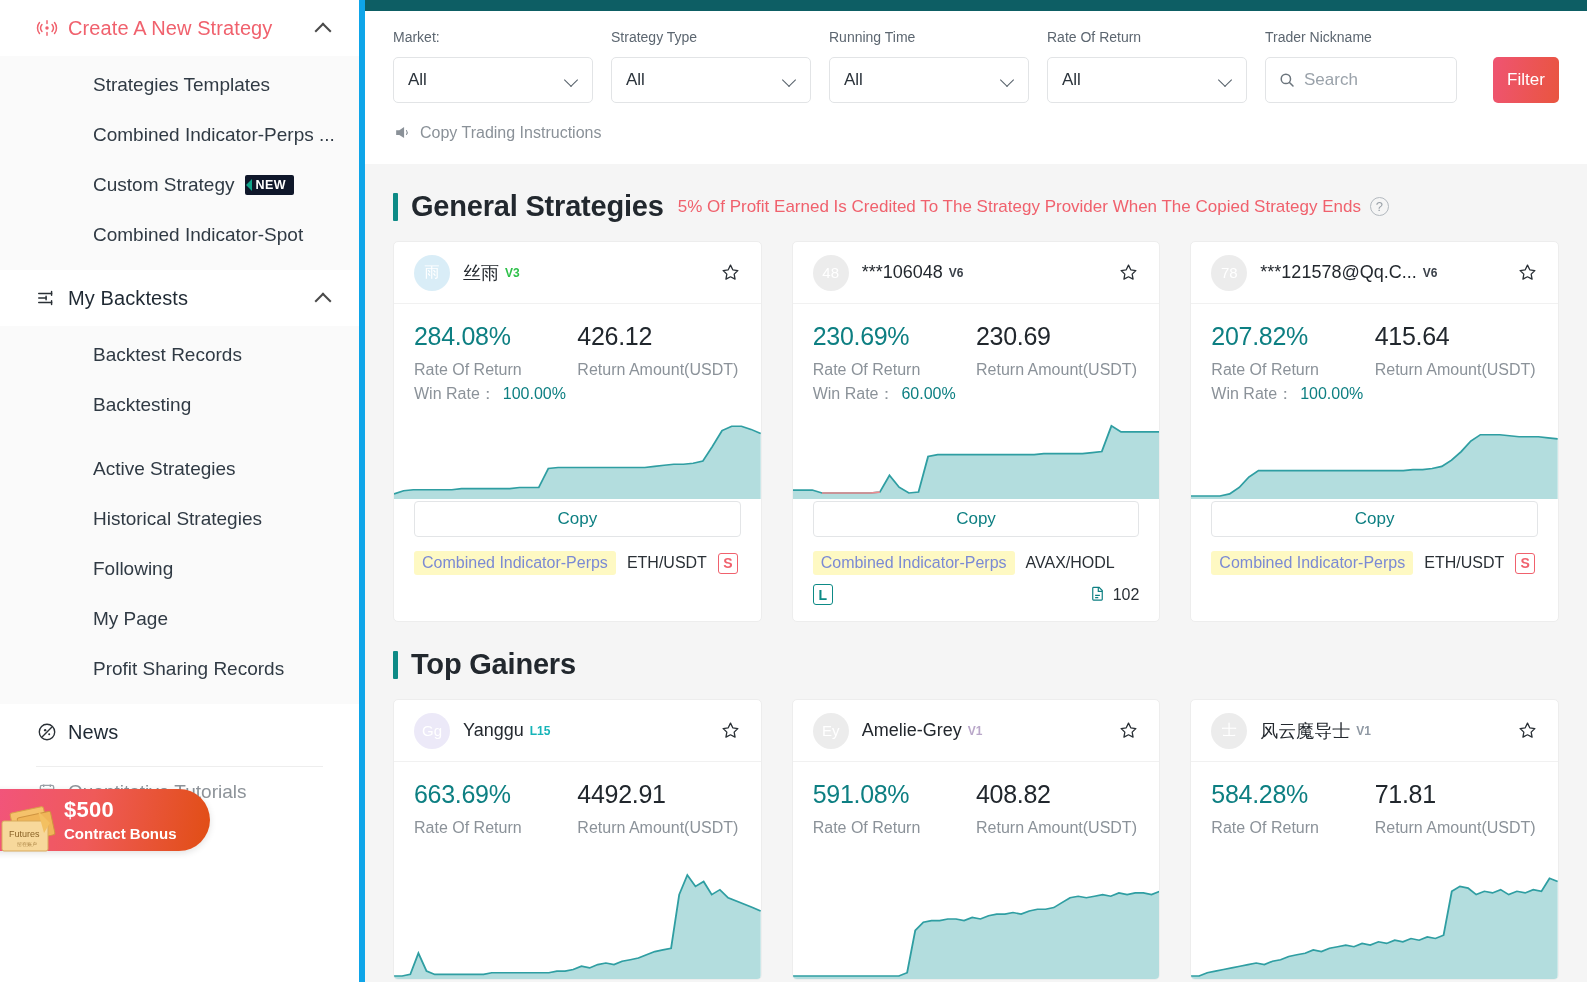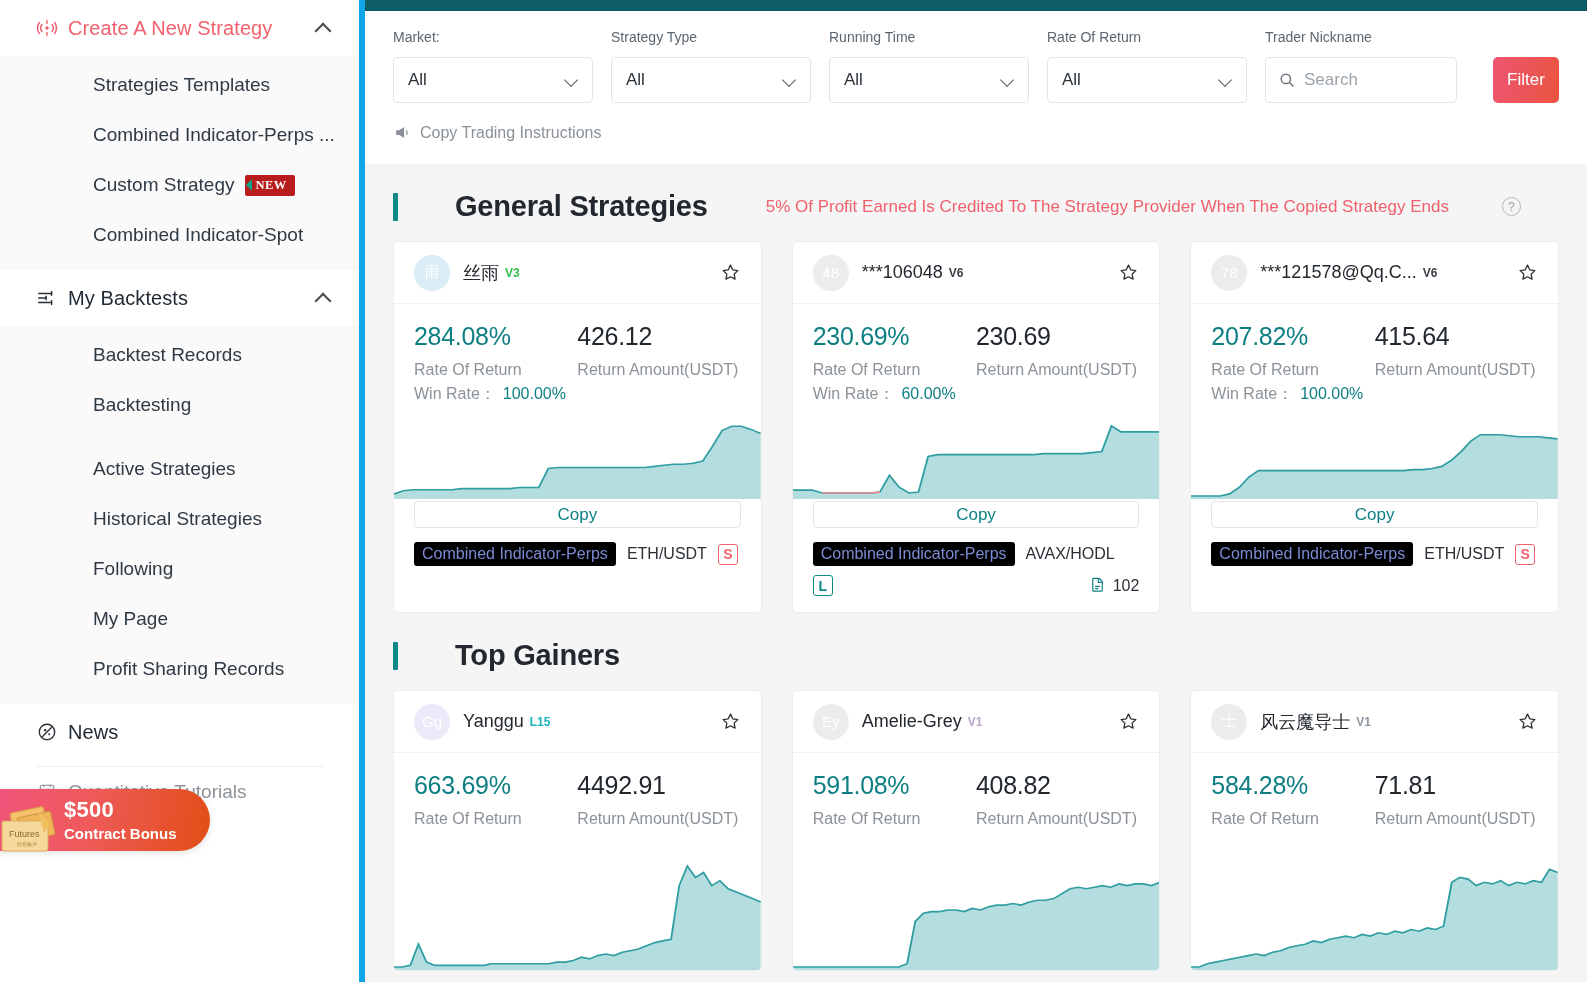--- a/index.html
+++ b/index.html
@@ -52,26 +52,25 @@
     padding: 4px 0 10px 13px;
   }
   .nav-sub-item {
     display: flex; align-items: center;
     height: 50px; padding: 0 20px 0 80px;
     font-size: 19px; color: #303a44;
     cursor: pointer; white-space: nowrap;
   }
   .badge-new {
     display: inline-block; margin-left: 10px;
-    background: #b91c1c; color: #fff;
+    background: #0f172a; color: #fff;
     font-size: 12.5px; font-weight: bold; letter-spacing: .4px;
     padding: 3px 8px 3px 11px;
     border-radius: 2px;
     position: relative;
-    font-family: Liberation Serif, serif;
   }
   .badge-new::before {
     content:""; position: absolute; left:-5px; top: 50%;
     transform: translateY(-50%);
     border: 6px solid transparent; border-right-color: #11a389;
   }
   .news-divider { height: 1px; background: #eeeeee; margin: 6px 36px 0 36px; }
   .tut-head {
     display:flex; align-items:center;
     padding: 14px 20px 6px 36px; font-size: 19px; color:#8d9399;
@@ -150,21 +149,21 @@
     font-family: "Liberation Sans", sans-serif;
   }
   .instr {
     display: flex; align-items: center; margin-top: 20px;
     font-size: 16px; color: #8a9198; cursor: pointer; width: fit-content;
   }
   .spk { width: 19px; height: 19px; margin-right: 8px; flex:0 0 19px; }
 
   
   .section { padding: 0 28px; }
-  .sec-head { display: flex; align-items: center; padding: 26px 0 18px 0; gap: 44px; }
+  .sec-head { display: flex; align-items: center; padding: 26px 0 18px 0; }
   .sec-bar { width: 5px; height: 28px; background: #0d8a86; margin-right: 13px; border-radius:1px; }
   .sec-title { font-size: 29px; font-weight: 700; color: #22282e; letter-spacing: -.2px; }
   .sec-note { font-size: 17px; color: #f0616d; margin-left: 14px; }
   .qmark {
     width: 19px; height: 19px; border-radius: 50%;
     border: 1.3px solid #b3b9bf; color: #9aa1a8;
     font-size: 13px; line-height: 17px; text-align: center;
     margin-left: 9px; cursor: pointer; flex: 0 0 19px;
   }
 
@@ -198,33 +197,33 @@
   .stat .big { font-size: 25px; color: #0d7f82; letter-spacing: -.3px; }
   .stat .big.dark { color: #21272d; }
   .stat .lbl { font-size: 16px; color: #8b9299; margin-top: 10px; }
   .winrate { font-size: 16px; color: #8b9299; margin-top: 5px; }
   .winrate b { color: #0d7f82; font-weight: 400; margin-left: 7px; }
 
   .spark { height: 80px; margin: 14px -20px 0 -20px; position: relative; }
   .spark svg { display: block; width: 100%; height: 100%; }
 
   .copybtn {
-    height: 27px; border: 1px solid #e3e5e7; border-radius: 4px;
+    height: 36px; border: 1px solid #e3e5e7; border-radius: 4px;
     background: #fff; color: #0d7f82; font-size: 17px;
     display: flex; align-items: center; justify-content: center;
     cursor: pointer; margin-top: 2px;
   }
   .card-foot {
     padding: 14px 20px 16px 20px;
     display: flex; align-items: center; flex-wrap: wrap;
     gap: 9px 11px; font-size: 16px; color: #2a3036;
     min-height: 52px;
   }
   .chip {
-    background: #000000; color: #7b8ad4; padding: 3px 8px; border-radius: 3px;
+    background: #fef9c3; color: #7b8ad4; padding: 3px 8px; border-radius: 3px;
     font-size: 16px; white-space: nowrap;
   }
   .pair { white-space: nowrap; }
   .sq {
     display:inline-flex; align-items:center; justify-content:center;
     width: 20px; height: 21px; border-radius: 3px;
     font-size: 14px; font-weight: 600;
   }
   .sq.s { border: 1px solid #f0616d; color: #f0616d; }
   .sq.l { border: 1px solid #0d8a86; color: #0d8a86; }

